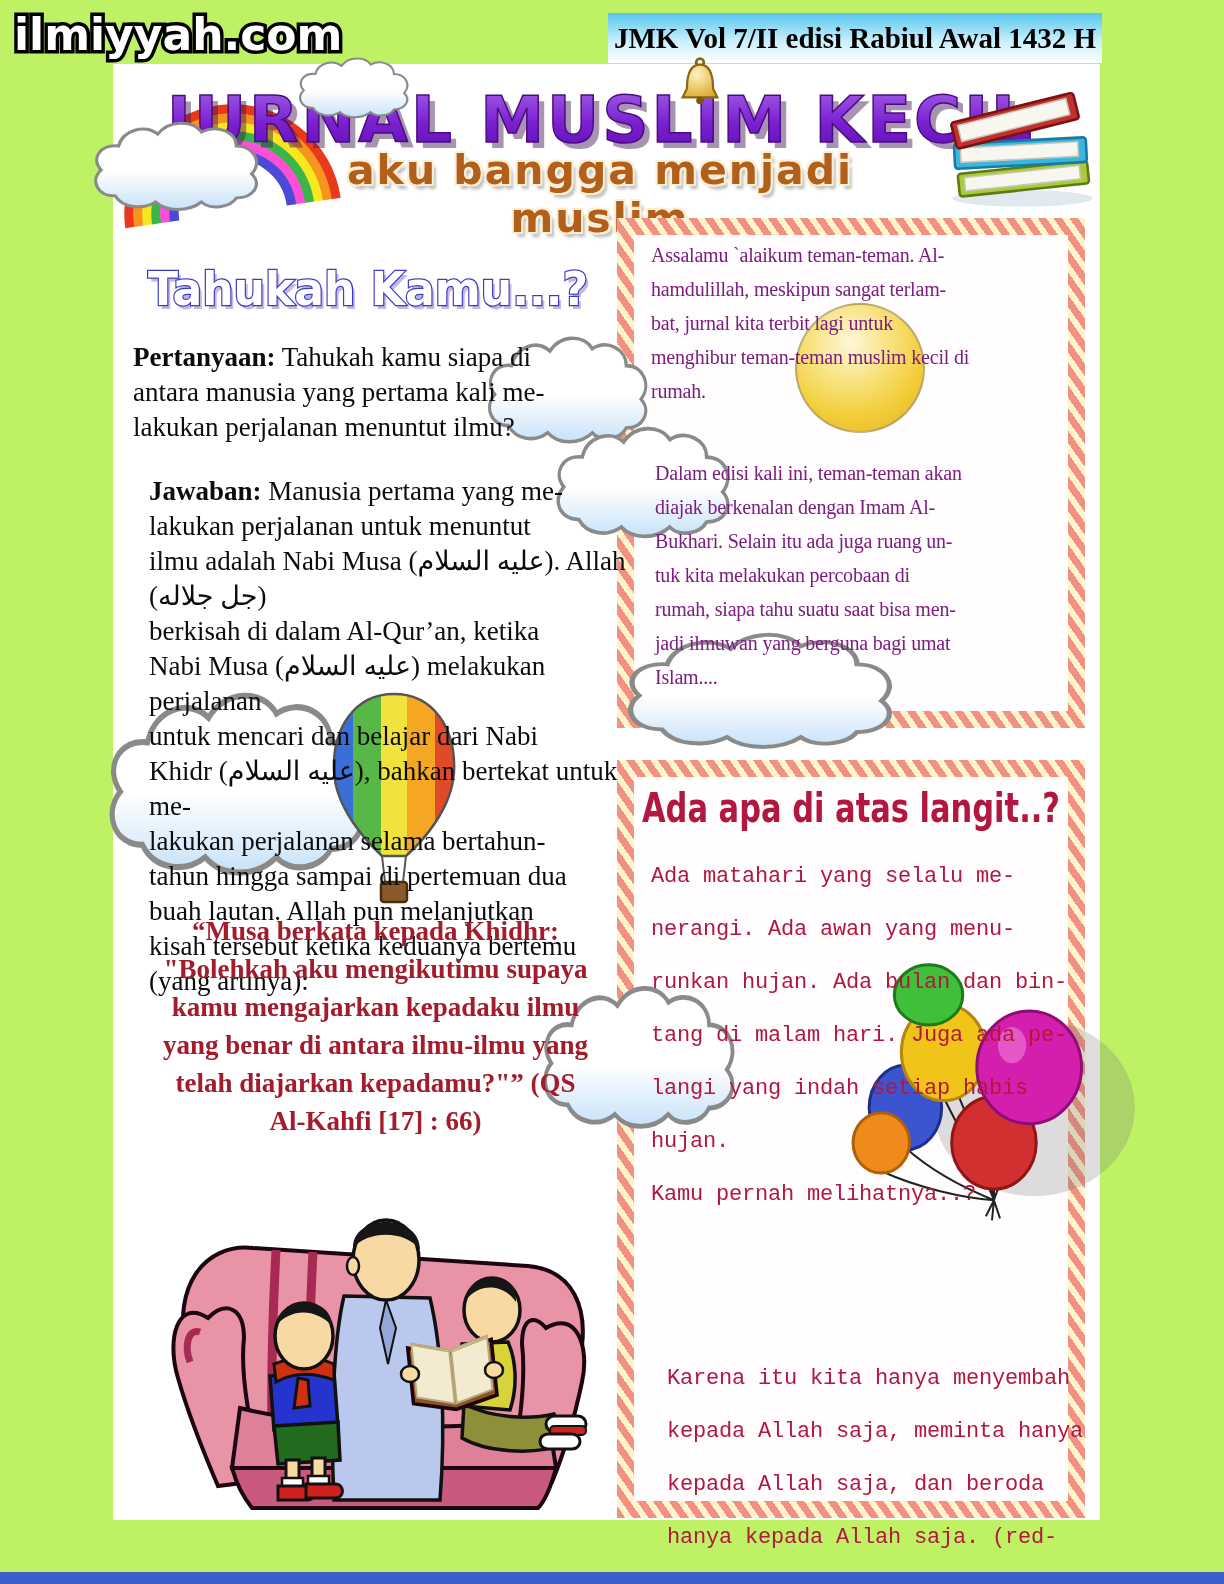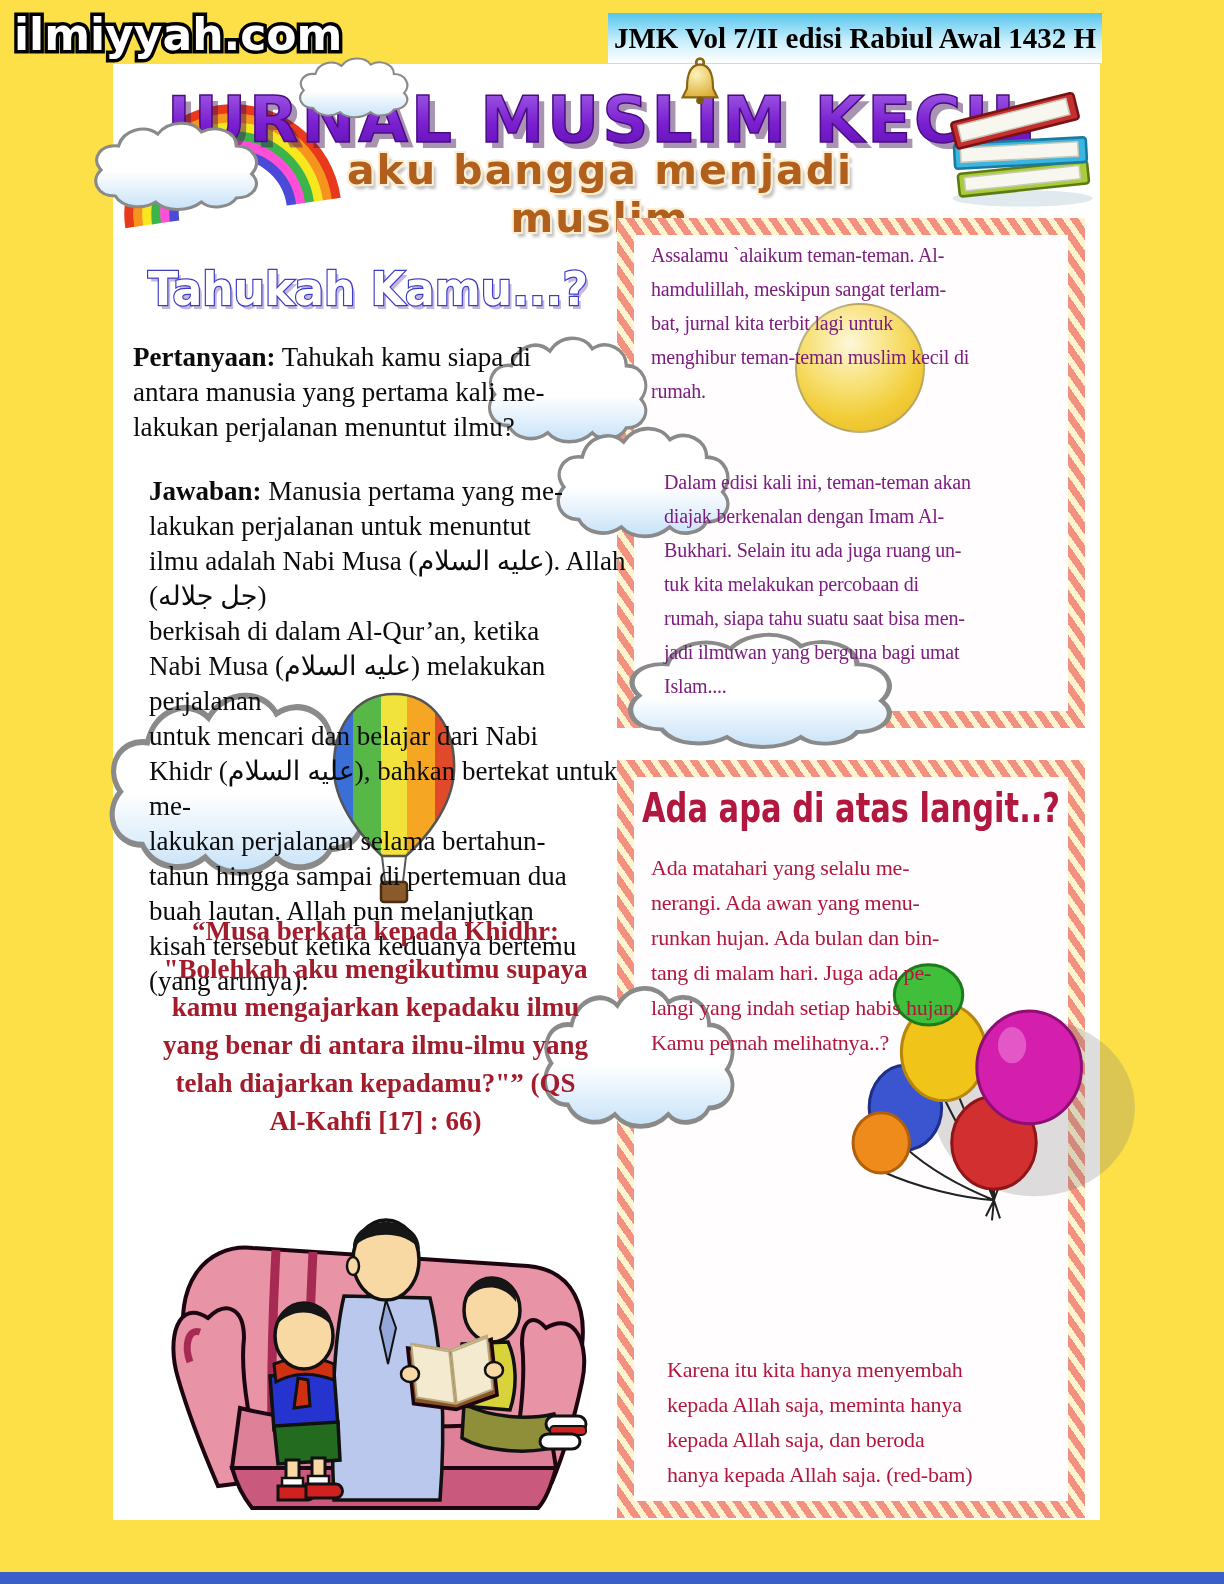--- a/index.html
+++ b/index.html
@@ -1,20 +1,20 @@
 <!DOCTYPE html>
 <html><head>
 <meta charset="utf-8">
 <style>
   html,body{margin:0;padding:0;}
   body{background:#9aa0a6;}
   .page{
     position:relative;
     width:1224px;height:1584px;
-    background:#fde047;
+    background:#bef264;
     overflow:hidden;
     font-family:"Liberation Sans", sans-serif;
   }
   .abs{position:absolute;}
   .content-bg{
     left:113px;top:64px;width:987px;height:1456px;
     background:#ffffff;
   }
   .issue-banner{
     left:608px;top:13px;width:494px;height:50px;
@@ -46,22 +46,22 @@
     background:repeating-linear-gradient(55deg,#f2917f 0 7px,#fdf3cf 7px 13px);
     box-sizing:border-box;padding:17px;
   }
   .box-frame .box-white{width:100%;height:100%;background:#fffdfd;}
   .hand1{
     font-family:Liberation Serif, serif;
     font-size:20px;line-height:34px;letter-spacing:-0.2px;
     color:#7c1d80;white-space:pre-line;
   }
   .hand2{
-    font-family:Liberation Serif, serif;
-    font-size:22px;line-height:35px;letter-spacing:-0.2px;
+    font-family:Liberation Mono, monospace;
+    font-size:22px;line-height:53px;letter-spacing:-0.2px;
     color:#b2173f;white-space:pre-line;
   }
   .sun-ball{
     left:795px;top:303px;width:126px;height:126px;
     border-radius:50%;
     background:radial-gradient(circle at 42% 30%, #fdf8d8 0%, #f8e175 35%, #f2ca2a 65%, #e0ad12 100%);
     border:2px solid rgba(130,130,130,.55);
     opacity:.93;
   }
   .bottom-bar{
@@ -234,21 +234,21 @@
 kamu mengajarkan kepadaku ilmu
 yang benar di antara ilmu-ilmu yang
 telah diajarkan kepadamu?"” (QS
 Al-Kahfi [17] : 66)</p>
 
   <p class="abs hand1" style="left:651px;top:238px;width:422px;margin:0">Assalamu `alaikum teman-teman. Al-
 hamdulillah, meskipun sangat terlam-
 bat, jurnal kita terbit lagi untuk
 menghibur teman-teman muslim kecil di
 rumah.</p>
-  <p class="abs hand1" style="left:651px;top:452px;width:422px;margin:13px">Dalam edisi kali ini, teman-teman akan
+  <p class="abs hand1" style="left:651px;top:452px;width:422px;margin:4px">Dalam edisi kali ini, teman-teman akan
 diajak berkenalan dengan Imam Al-
 Bukhari. Selain itu ada juga ruang un-
 tuk kita melakukan percobaan di
 rumah, siapa tahu suatu saat bisa men-
 jadi ilmuwan yang berguna bagi umat
 Islam....</p>
 
   <svg class="abs" style="left:634px;top:778px;width:434px;height:58px" viewBox="0 0 434 58">
     <text x="217" y="44" text-anchor="middle" font-family="DejaVu Sans, sans-serif" font-size="40" font-weight="bold" textLength="418" lengthAdjust="spacingAndGlyphs" fill="#b2173f">Ada apa di atas langit..?</text>
   </svg>

